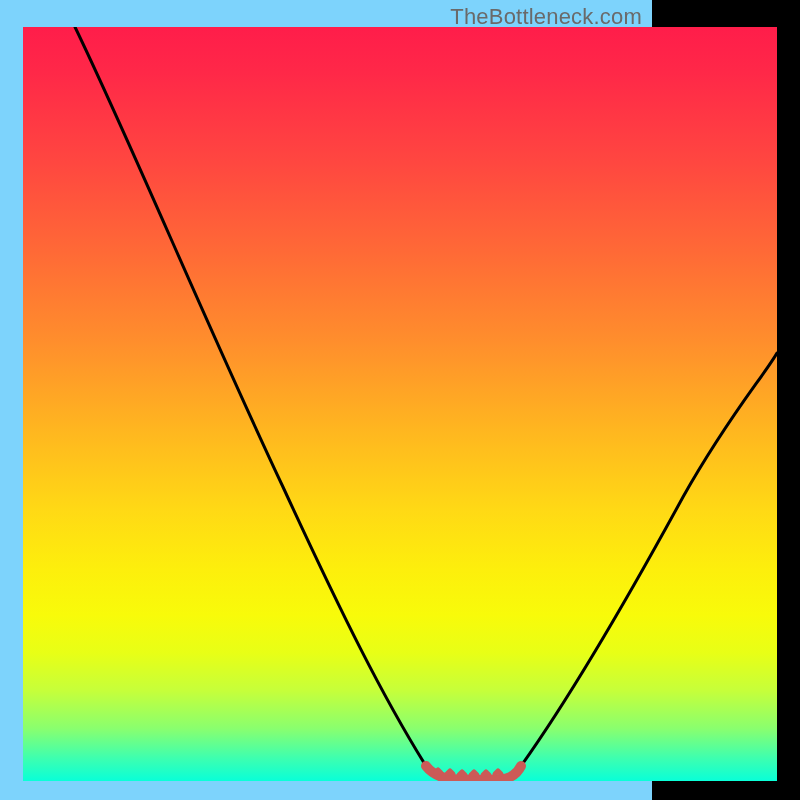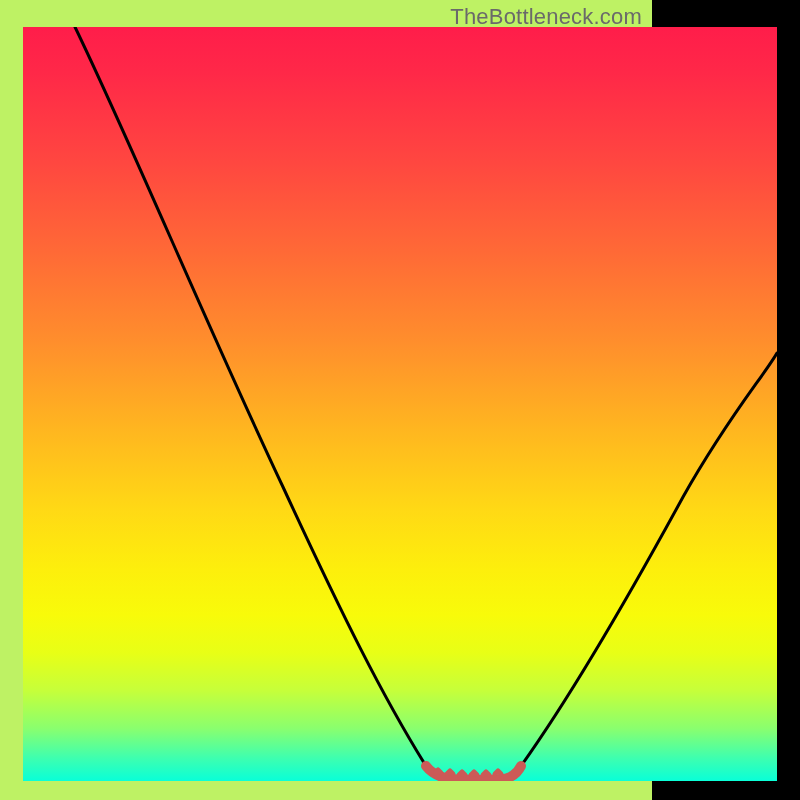--- a/index.html
+++ b/index.html
@@ -10,21 +10,21 @@
     background: #000;
     overflow: hidden;
     font-family: Arial, Helvetica, sans-serif;
   }
   .frame {
     position: absolute;
     left: 0;
     top: 0;
     width: 652px;
     height: 800px;
-    background: #bef264;
+    background: #7dd3fc;
   }
   .watermark {
     position: absolute;
     top: 4px;
     right: 10px;
     color: #6a6a6a;
     font-size: 22px;
     font-weight: 400;
     letter-spacing: 0.2px;
     z-index: 20;

